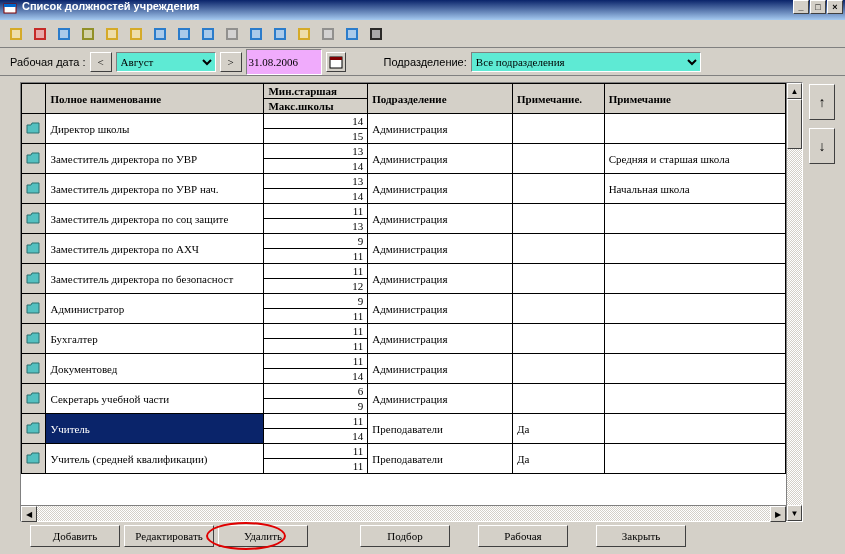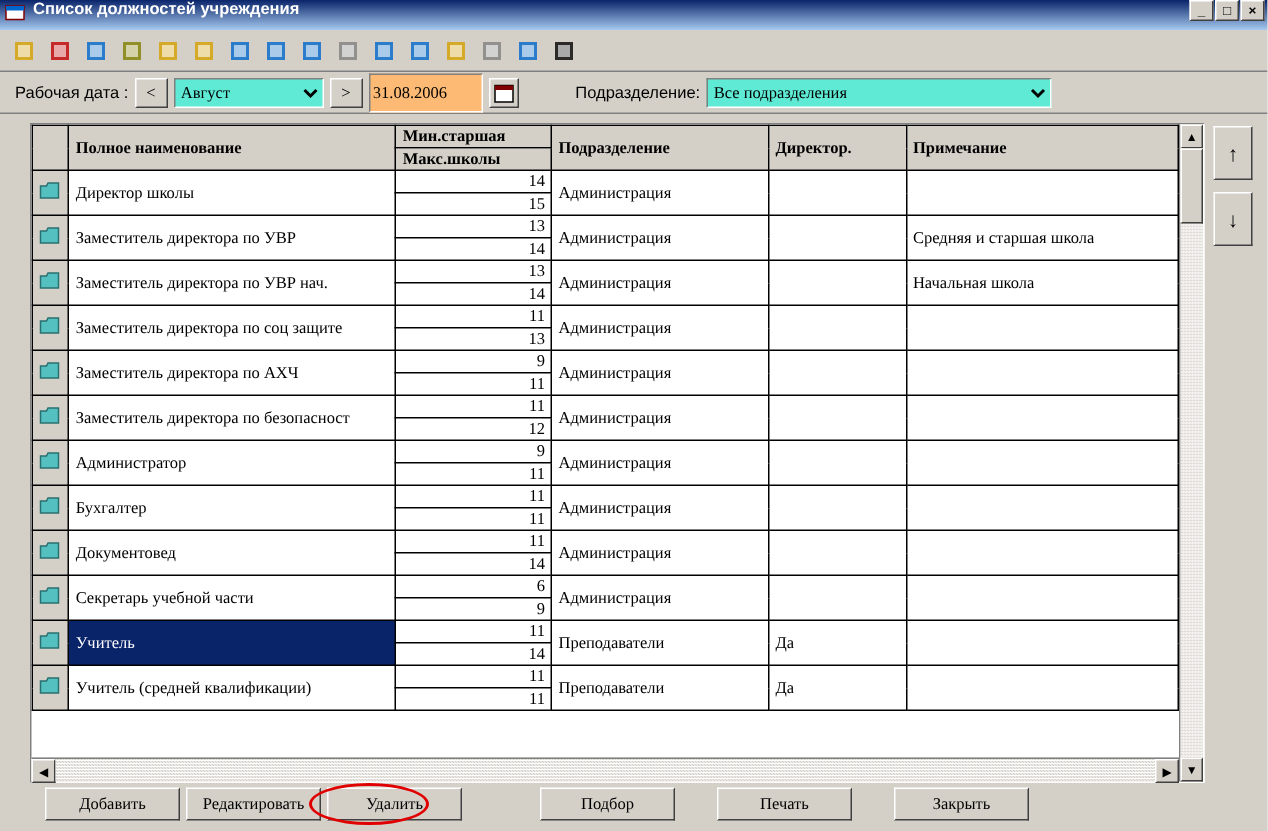--- a/index.html
+++ b/index.html
@@ -10,21 +10,21 @@
   .titlebar-text{flex:1}
   .win-btns{display:flex;gap:1px}
   .win-btn{width:16px;height:14px;background:#d4d0c8;border:1px solid;border-color:#fff #404040 #404040 #fff;font:bold 9px/1 Arial;display:flex;align-items:center;justify-content:center;color:#000;cursor:default}
   .toolbar{height:28px;display:flex;align-items:center;gap:4px;padding:2px 6px;border-bottom:1px solid #808080}
   .tool-btn{width:20px;height:20px;display:flex;align-items:center;justify-content:center;cursor:default}
   .filter-row{height:28px;display:flex;align-items:center;gap:4px;padding:2px 10px;border-bottom:1px solid #808080}
   .label{font-size:11px}
   .btn3d{background:#d4d0c8;border:1px solid;border-color:#fff #404040 #404040 #fff;padding:1px 6px;cursor:default;font:11px Tahoma}
   .nav-btn{width:22px;height:20px;text-align:center}
   select.combo{border:1px solid;border-color:#808080 #fff #fff #808080;background:#5eead4;font:11px Tahoma;height:20px}
-  input.date{border:1px solid;border-color:#808080 #fff #fff #808080;background:#fdba74;font:11px Tahoma;height:20px;width:76px;padding:12px 2px}
+  input.date{border:1px solid;border-color:#808080 #fff #fff #808080;background:#f0abfc;font:11px Tahoma;height:20px;width:76px;padding:12px 2px}
   .cal-btn{width:20px;height:20px;display:flex;align-items:center;justify-content:center;border:1px solid;border-color:#fff #404040 #404040 #fff;cursor:default}
   .main-area{flex:1;display:flex;flex-direction:column;padding:6px 8px 0 20px}
   .grid-wrap{flex:1;display:flex;gap:6px;overflow:hidden}
   .grid-outer{flex:1;position:relative;border:1px solid;border-color:#808080 #fff #fff #808080;background:#fff}
   .side-btns{width:28px;display:flex;flex-direction:column;gap:8px;padding-top:2px}
   .side-btn{height:36px;width:26px;background:#d4d0c8;border:1px solid;border-color:#fff #404040 #404040 #fff;display:flex;align-items:center;justify-content:center;font-size:14px;cursor:default}
   table.grid{border-collapse:collapse;width:100%;table-layout:fixed}
   table.grid th,table.grid td{border:1px solid #000;padding:1px 4px;font:11px Tahoma;height:15px;text-align:left;vertical-align:middle;overflow:hidden;white-space:nowrap;text-overflow:clip}
   table.grid th{background:#d4d0c8;border-color:#000;font-weight:bold}
   table.grid td.num{text-align:right}
@@ -196,21 +196,21 @@
                 <col class="col-podr">
                 <col class="col-ped">
                 <col class="col-prim">
               </colgroup>
               <thead>
                 <tr>
                   <th rowspan="2" class="row-head"></th>
                   <th rowspan="2">Полное наименование</th>
                   <th>Мин.старшая</th>
                   <th rowspan="2">Подразделение</th>
-                  <th rowspan="2">Директор.</th>
+                  <th rowspan="2">Примечание.</th>
                   <th rowspan="2">Примечание</th>
                 </tr>
                 <tr>
                   <th>Макс.школы</th>
                 </tr>
               </thead>
               <tbody>
                 <tr>
                   <td rowspan="2" class="row-icon-cell row-head"><svg class="folder-icon" width="14" height="12">
                       <path d="M1 3 L5 3 L6 1 L13 1 L13 11 L1 11 Z" fill="#54c0c0" stroke="#2a7070"></path>
@@ -395,18 +395,18 @@
 
     <div class="footer" style="position:relative">
       <button class="btn3d">Добавить</button>
       <button class="btn3d">Редактировать</button>
       <button class="btn3d">Удалить</button>
       <div class="highlight" style="left:186px;top:0;width:80px;height:28px"></div>
       <span style="width:20px"></span>
       <span style="width:20px"></span>
       <button class="btn3d">Подбор</button>
       <span style="width:20px"></span>
-      <button class="btn3d">Печать</button>
+      <button class="btn3d">Рабочая</button>
       <span style="width:20px"></span>
       <button class="btn3d">Закрыть</button>
     </div>
   </div>
 </div>
 
 </body></html>

